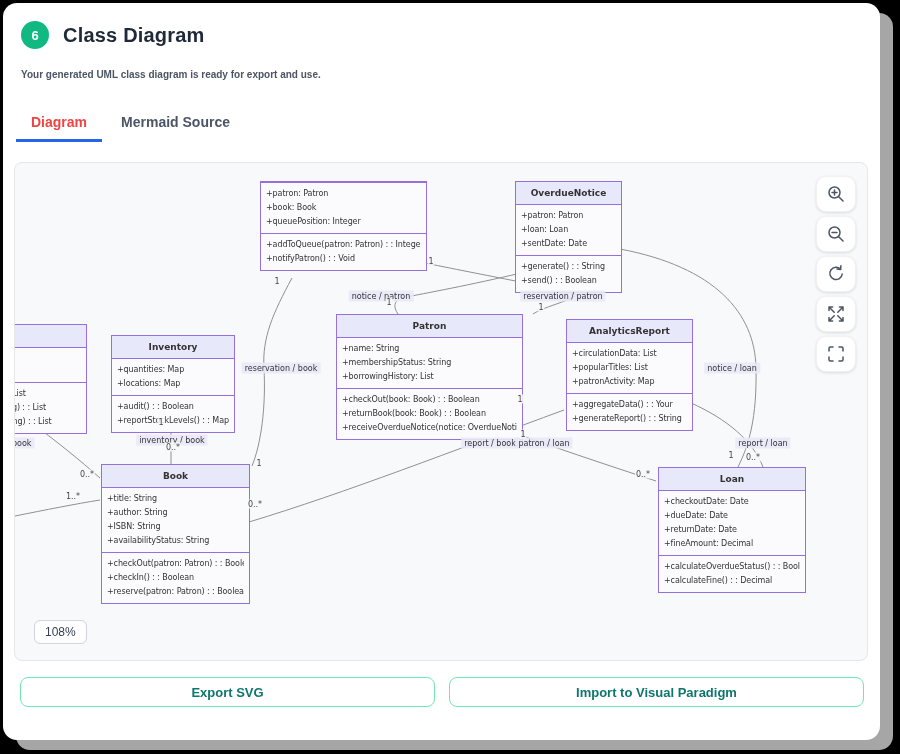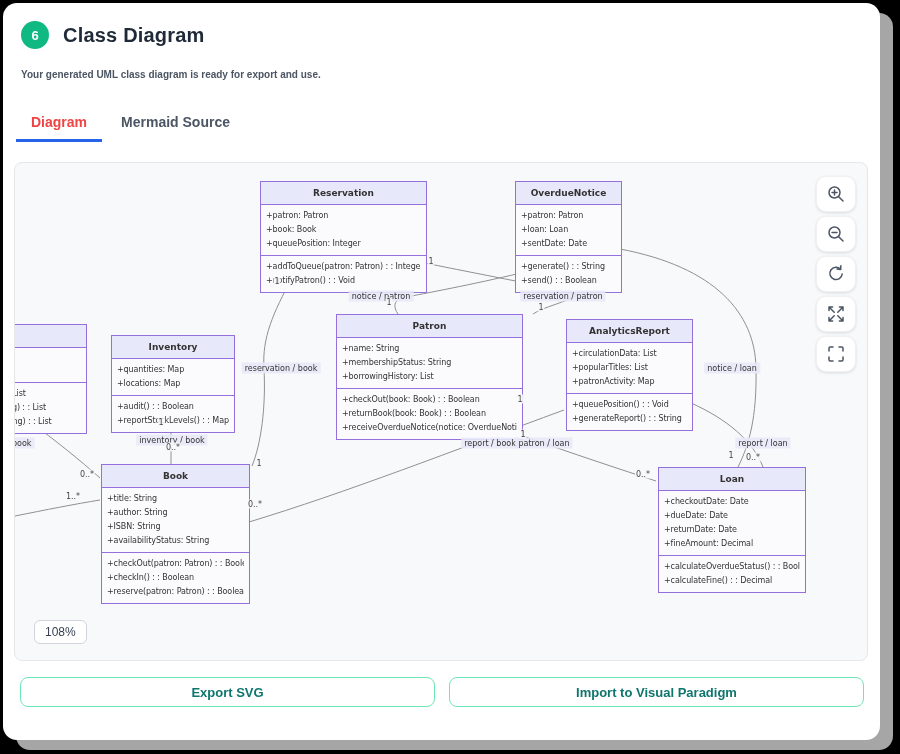--- a/index.html
+++ b/index.html
@@ -112,21 +112,20 @@
         <div class="uml-class" style="left: -130px; top: 161px; width: 200px;">
           <div class="uml-title">Catalog</div>
           <div class="uml-comp" style="min-height: 26px;"></div>
           <div class="uml-comp">
             <div class="uml-row">+searchByTitle(title: String) : : List</div>
             <div class="uml-row">+searchByAuthor(author: String) : : List</div>
             <div class="uml-row">+searchBySubject(subject: String) : : List</div>
           </div>
         </div>
         <div class="uml-class" style="left: 245px; top: 18px; width: 165px;">
-          <div class="uml-title">Reservation</div>
           <div class="uml-comp">
             <div class="uml-row">+patron: Patron</div>
             <div class="uml-row">+book: Book</div>
             <div class="uml-row">+queuePosition: Integer</div>
           </div>
           <div class="uml-comp">
             <div class="uml-row">+addToQueue(patron: Patron) : : Integer</div>
             <div class="uml-row">+notifyPatron() : : Void</div>
           </div>
         </div>
@@ -167,21 +166,21 @@
           </div>
         </div>
         <div class="uml-class" style="left: 551px; top: 156px; width: 125px;">
           <div class="uml-title">AnalyticsReport</div>
           <div class="uml-comp">
             <div class="uml-row">+circulationData: List</div>
             <div class="uml-row">+popularTitles: List</div>
             <div class="uml-row">+patronActivity: Map</div>
           </div>
           <div class="uml-comp">
-            <div class="uml-row">+queuePosition() : : Void</div>
+            <div class="uml-row">+aggregateData() : : Your</div>
             <div class="uml-row">+generateReport() : : String</div>
           </div>
         </div>
         <div class="uml-class" style="left: 86px; top: 301px; width: 147px;">
           <div class="uml-title">Book</div>
           <div class="uml-comp">
             <div class="uml-row">+title: String</div>
             <div class="uml-row">+author: String</div>
             <div class="uml-row">+ISBN: String</div>
             <div class="uml-row">+availabilityStatus: String</div>

